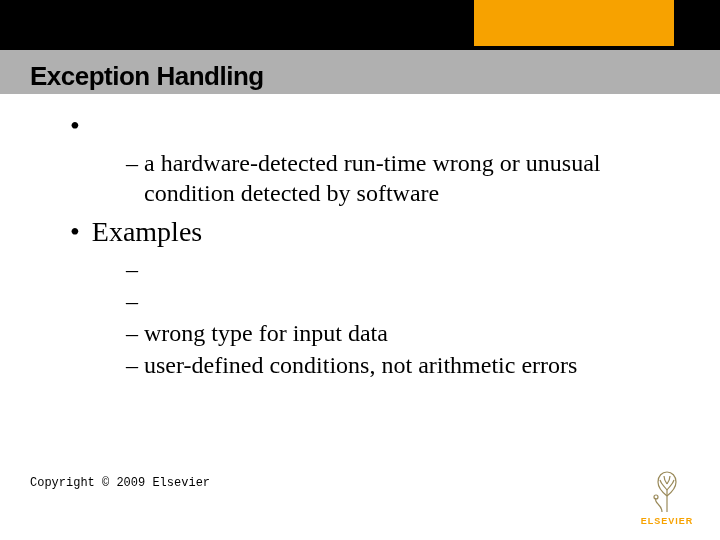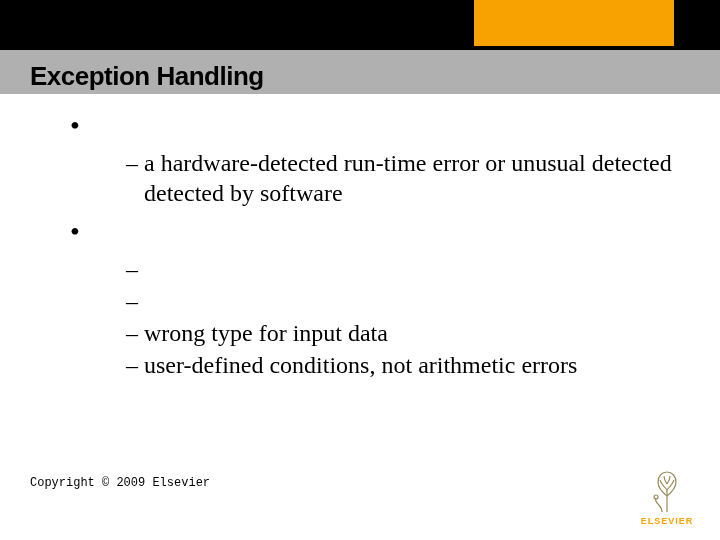--- a/index.html
+++ b/index.html
@@ -120,25 +120,26 @@
   <div class="title-text">Exception Handling</div>
 </div>
 
 <div class="content">
 
   <div class="bullet-row">
     <div class="bullet-dot">•</div>
   </div>
   <div class="sub-row">
     <div class="sub-dash">–</div>
-    <div class="sub-text">a hardware-detected run-time error or unusual detected detected by software</div>
+    <div class="sub-text">a hardware-detected run-time wrong or unusual condition detected by software</div>
   </div>
 
   <div class="bullet-row" style="margin-top:6px;">
     <div class="bullet-dot">•</div>
+    <div class="bullet-text">Examples</div>
   </div>
   <div class="sub-row">
     <div class="sub-dash">–</div>
   </div>
   <div class="sub-row">
     <div class="sub-dash">–</div>
   </div>
   <div class="sub-row">
     <div class="sub-dash">–</div>
     <div class="sub-text">wrong type for input data</div>

